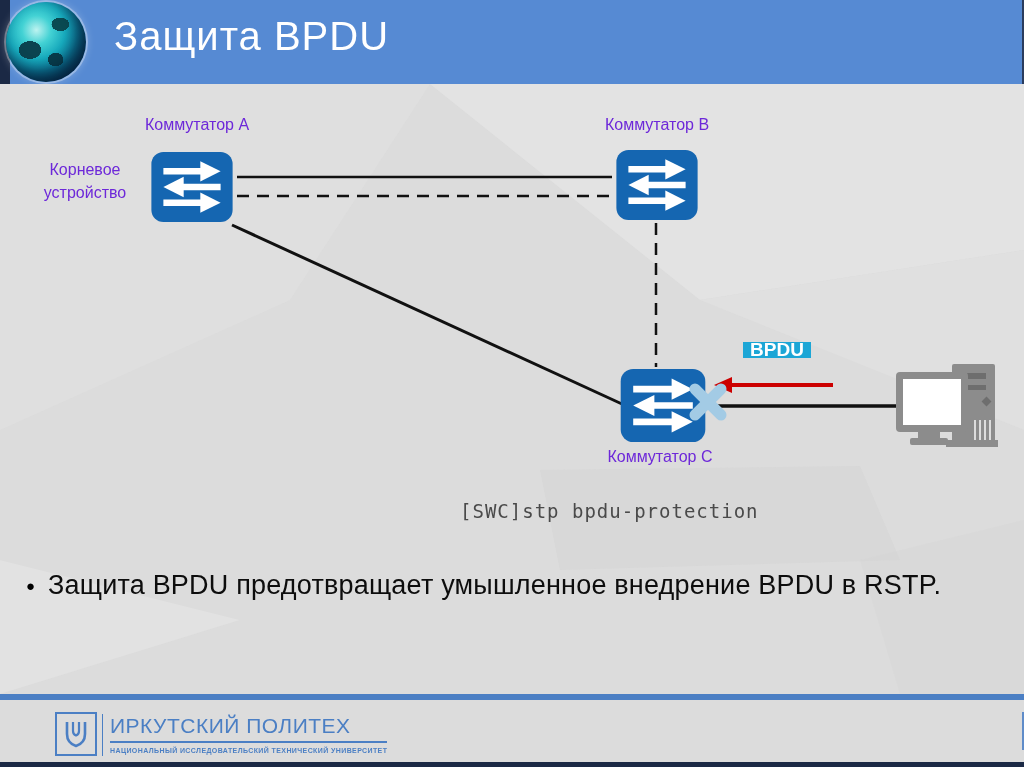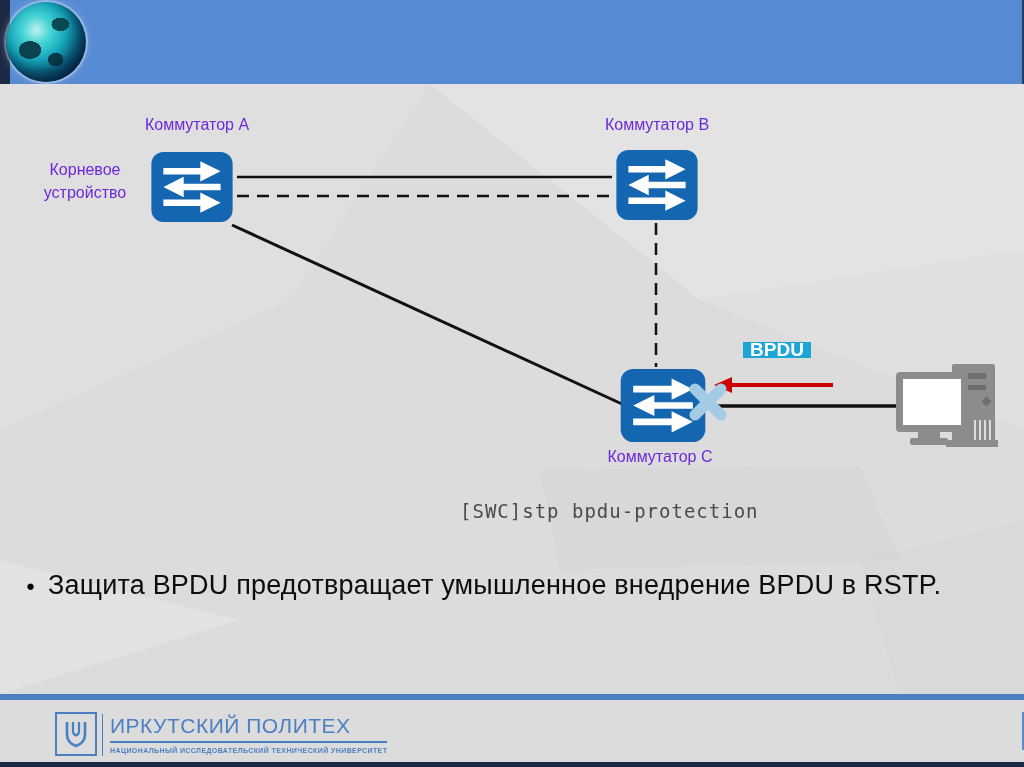--- a/index.html
+++ b/index.html
@@ -82,20 +82,21 @@
     <polygon points="700,300 1024,250 1024,430" fill="#e3e3e3" opacity="0.5"></polygon>
     <polygon points="0,84 430,84 290,300 0,430" fill="#e4e4e4" opacity="0.4"></polygon>
     <polygon points="540,470 860,466 900,560 560,570" fill="#d2d2d2" opacity="0.45"></polygon>
     <polygon points="0,560 240,620 0,694" fill="#e8e8e8" opacity="0.5"></polygon>
     <polygon points="860,560 1024,520 1024,694 900,694" fill="#d5d5d5" opacity="0.4"></polygon>
   </svg>
 
   <div class="abs navy-corner"></div>
   <div class="abs banner"></div>
   <div class="abs globe"></div>
+  <div class="abs title">Защита BPDU</div>
   <div class="abs right-strip"></div>
 
   <svg class="abs lines-overlay" width="1024" height="767">
     <line x1="237" y1="177" x2="612" y2="177" stroke="#111" stroke-width="2.5"></line>
     <line x1="237" y1="196" x2="612" y2="196" stroke="#111" stroke-width="2.5" stroke-dasharray="12 8"></line>
     <line x1="656" y1="223" x2="656" y2="367" stroke="#111" stroke-width="2.5" stroke-dasharray="12 8"></line>
     <line x1="232" y1="225" x2="622" y2="404" stroke="#111" stroke-width="3"></line>
     <line x1="712" y1="406" x2="898" y2="406" stroke="#111" stroke-width="3.5"></line>
     <line x1="833" y1="385" x2="730" y2="385" stroke="#cc0000" stroke-width="4"></line>
     <polygon points="732,377 714,385 732,393" fill="#cc0000"></polygon>

